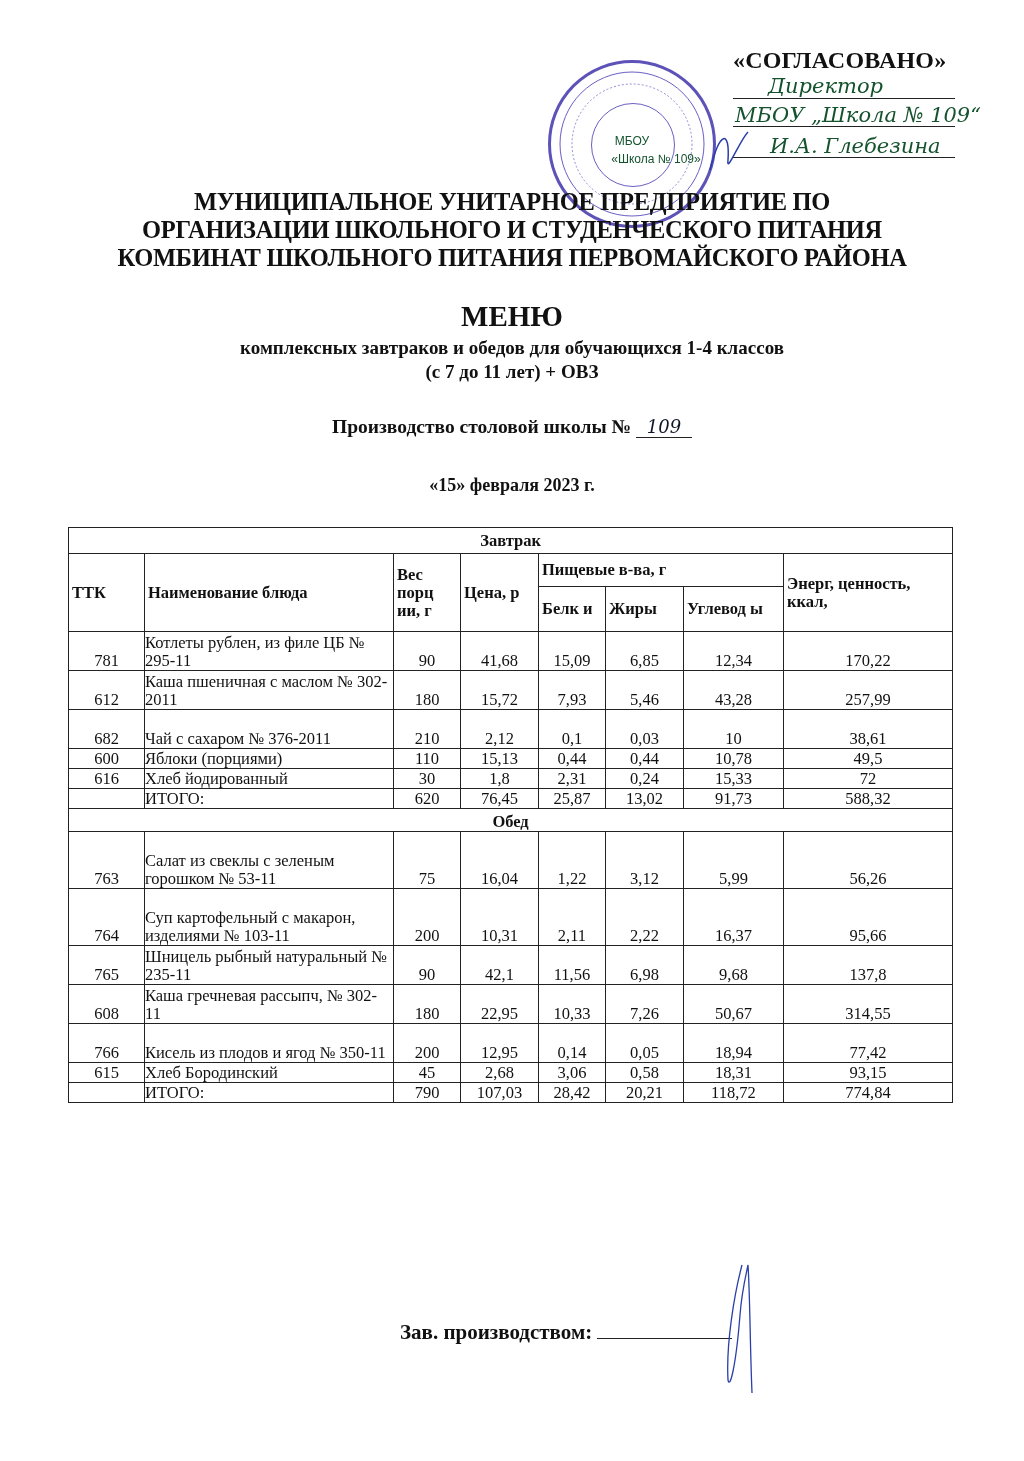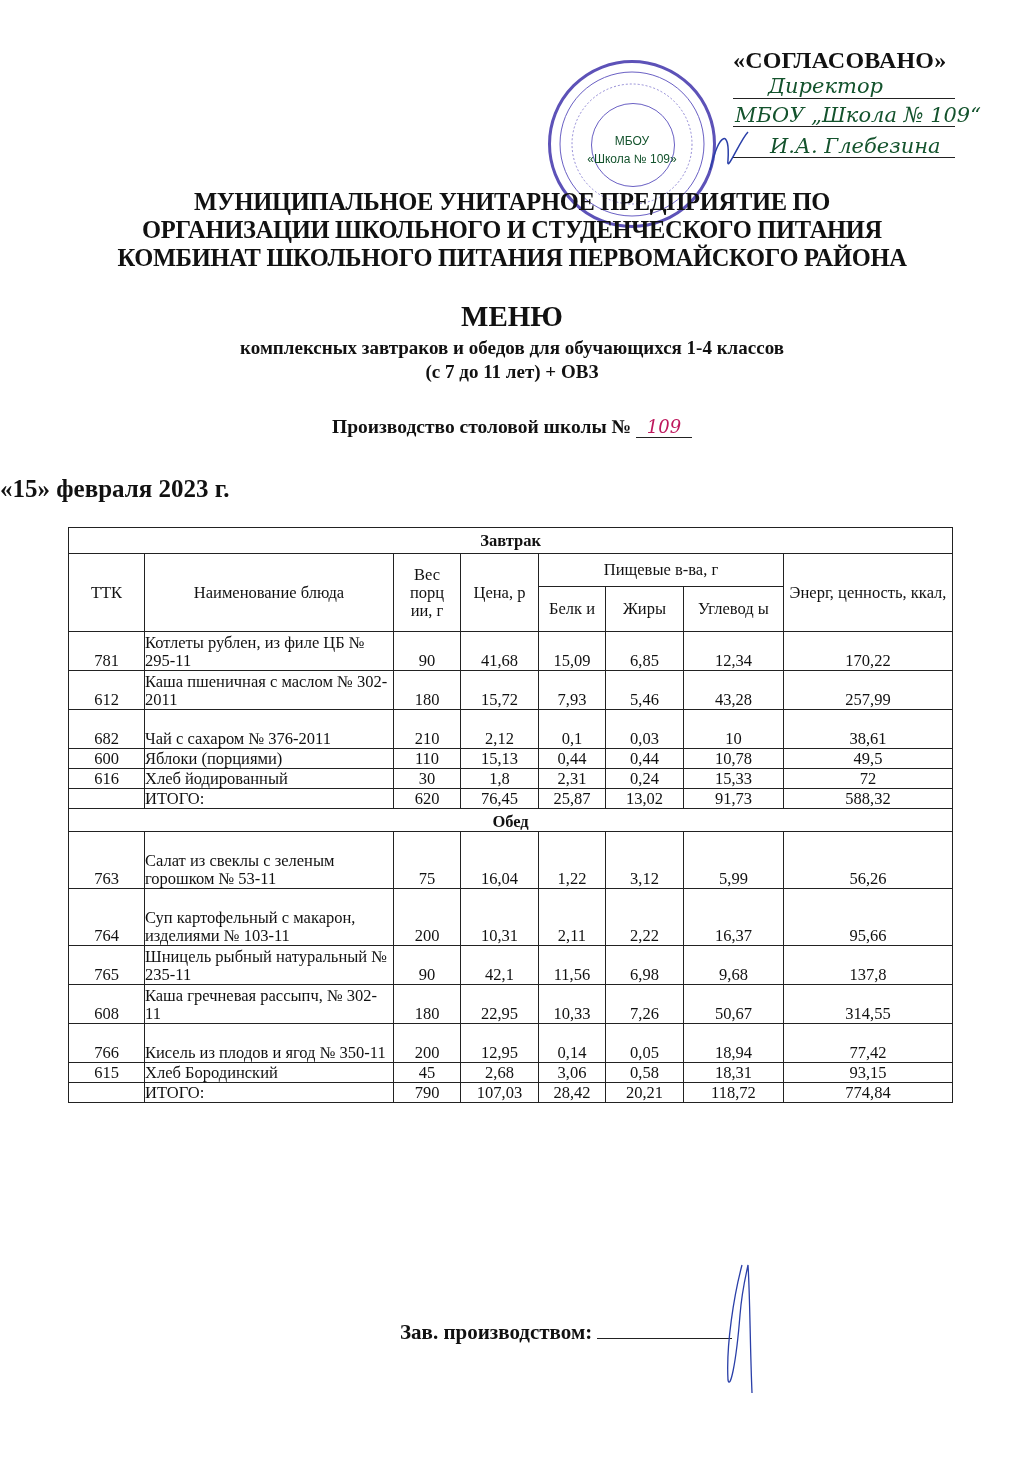--- a/index.html
+++ b/index.html
@@ -22,44 +22,44 @@
   }
   .stamp .inner {
     position: absolute; left: 40px; top: 40px; width: 82px; height: 82px; border-radius: 50%;
     border: 1.5px solid #6a60c4;
   }
   .stamp .label1, .stamp .label2 {
     position: absolute; width: 100%; text-align: center; color: #14532d;
     font-family: "Liberation Sans", sans-serif;
   }
   .stamp .label1 { top: 71px; font-size: 12px; }
-  .stamp .label2 { top: 89px; font-size: 12px; }
+  .stamp .label2 { top: 89px; font-size: 12px; padding-left: 24px; }
   .org {
     position: absolute; left: 60px; width: 904px; top: 188px; text-align: center;
     font-size: 24.5px; font-weight: bold; line-height: 28px; letter-spacing: -0.3px;
   }
   .menu-title { position: absolute; left: 0; width: 1024px; top: 300px; text-align: center; font-size: 29px; font-weight: bold; }
   .menu-sub { position: absolute; left: 0; width: 1024px; top: 336px; text-align: center; font-size: 19px; font-weight: bold; line-height: 24px; }
   .prod { position: absolute; left: 0; width: 1024px; top: 416px; text-align: center; font-size: 19.5px; font-weight: bold; }
   .prod .num {
-    display: inline-block; min-width: 56px; border-bottom: 1.5px solid #222; color: #be185d;
+    display: inline-block; min-width: 56px; border-bottom: 1.5px solid #222; color: #0f172a;
     font-style: italic; font-weight: normal; font-family: "DejaVu Serif", serif; font-size: 18px;
     text-align: center;
   }
-  .date { position: absolute; left: 0; width: 1024px; top: 475px; text-align: left; font-size: 25px; font-weight: bold; }
+  .date { position: absolute; left: 0; width: 1024px; top: 475px; text-align: center; font-size: 18px; font-weight: bold; }
 
   table.menu {
     position: absolute; left: 68px; top: 527px; width: 884px;
     border-collapse: collapse; table-layout: fixed;
     font-size: 16.5px;
   }
   table.menu td, table.menu th {
     border: 1.5px solid #222; padding: 0 3px; line-height: 18px;
   }
-  table.menu th { font-weight: normal; text-align: center; vertical-align: middle; }
+  table.menu th { font-weight: bold; text-align: left; vertical-align: middle; }
   table.menu tr.section td { text-align: center; font-weight: bold; height: 25px; vertical-align: middle; }
   table.menu tr.sect-lunch td { text-align: center; font-weight: bold; height: 22px; vertical-align: bottom; padding-bottom: 0; }
   table.menu tr.hdr1 th { height: 32px; }
   table.menu tr.hdr2 th { height: 44px; }
   table.menu td { vertical-align: bottom; text-align: center; }
   table.menu td.name { text-align: left; padding-left: 0; }
   table.menu tr.row2 td { height: 38px; }
   table.menu tr.row3 td { height: 56px; }
   table.menu tr.row1 td { height: 19px; }
   .footer {

